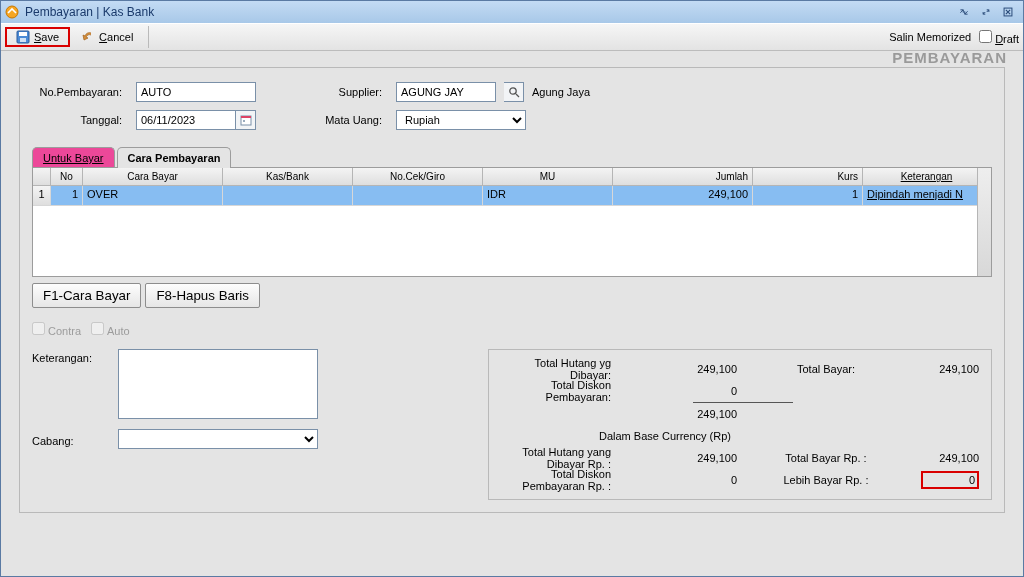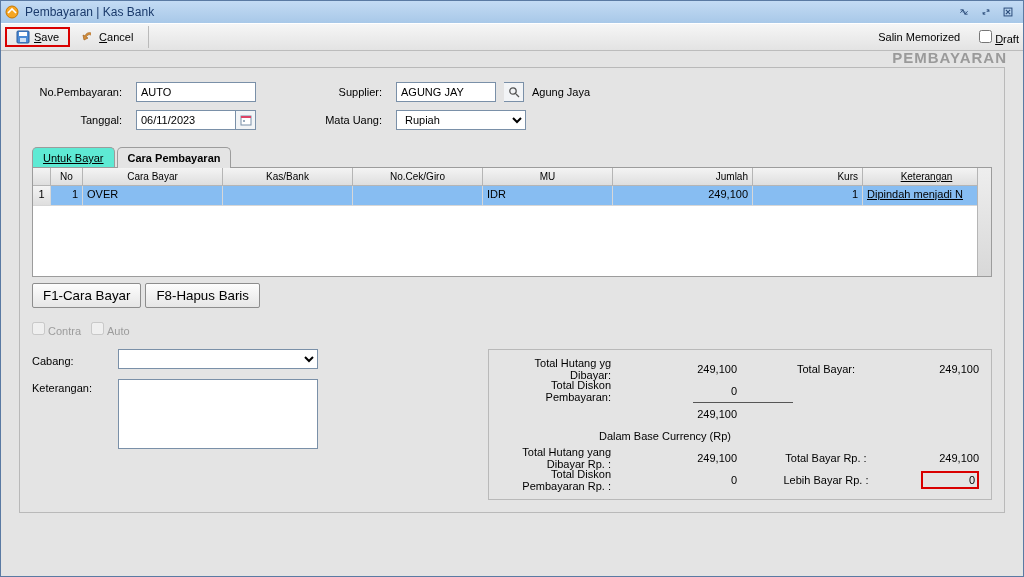--- a/index.html
+++ b/index.html
@@ -7,33 +7,33 @@
   .window { width: 1024px; height: 577px; border: 1px solid #5a7aa3; background: #e4e4e4; display: flex; flex-direction: column; }
   .titlebar { height: 22px; background: linear-gradient(#c3dbf4,#a8c8e8); display: flex; align-items: center; padding: 0 4px; color: #1a3a6b; font-size: 12px; }
   .titlebar svg { margin-right: 6px; }
   .titlebar .right-icons { margin-left: auto; display: flex; gap: 6px; }
   .titlebar .right-icons span { width: 16px; height: 16px; display: inline-flex; align-items: center; justify-content: center; cursor: pointer; }
   .toolbar { height: 28px; background: linear-gradient(#f6f6f6,#e3e3e3); border-top: 1px solid #fff; border-bottom: 1px solid #bcbcbc; display: flex; align-items: center; padding: 0 4px; }
   .tbtn { display: inline-flex; align-items: center; padding: 2px 10px; border: 1px solid transparent; cursor: pointer; }
   .tbtn.highlighted { border: 2px solid #d90000; padding: 1px 9px; }
   .tbtn u { text-decoration: underline; }
   .tbtn svg { margin-right: 4px; }
-  .toolbar .right { margin-left: auto; display: flex; align-items: center; gap: 19px; }
+  .toolbar .right { margin-left: auto; display: flex; align-items: center; gap: 8px; }
   .toolbar input[type=checkbox]{ margin-right:3px; }
   .body { flex:1; background: #e4e4e4; padding: 16px 18px; position: relative; }
   .headline { position: absolute; top: -2px; right: 16px; font-size: 15px; font-weight: bold; color: #9a9a9a; letter-spacing: 1px; }
   .panel { border: 1px solid #b9b9b9; background: #e4e4e4; padding: 14px 12px 12px 12px; }
   .formrow { display: flex; align-items: center; margin-bottom: 8px; gap: 8px; }
   .lbl { width: 96px; text-align: right; padding-right: 6px; }
   .lbl2 { width: 72px; text-align: right; padding-right: 6px; }
   input.text, select.text { border: 1px solid #7a90a8; background: #fff; height: 20px; padding: 0 4px; font-size: 11px; }
   .datefield { display:flex; }
   .datebtn { width:20px; height:20px; border:1px solid #7a90a8; border-left:none; background:#f2f4f6; display:inline-flex; align-items:center; justify-content:center; cursor:pointer; }
   .tabs { display:flex; align-items:flex-end; margin-top:8px; }
-  .tab { padding:4px 10px; border:1px solid #9c9c9c; border-bottom:none; border-top-left-radius:5px; border-top-right-radius:5px; margin-right:2px; background:#5eead4; cursor:pointer; position:relative; bottom:-1px; }
+  .tab { padding:4px 10px; border:1px solid #9c9c9c; border-bottom:none; border-top-left-radius:5px; border-top-right-radius:5px; margin-right:2px; background:#ec4899; cursor:pointer; position:relative; bottom:-1px; }
   .tab.active { background:#e4e4e4; font-weight:bold; z-index:2; }
   .tab.inactive { text-decoration: underline; }
   .grid { border:1px solid #9c9c9c; background:#fff; height:110px; display:flex; flex-direction:column; position:relative; }
   .ghead { display:flex; background:linear-gradient(#f4f4f4,#dedede); border-bottom:1px solid #b5b5b5; }
   .gh { border-right:1px solid #b5b5b5; padding:3px 4px; text-align:center; font-size:10px; }
   .grow { display:flex; height:20px; }
   .grow.sel { background:#87bdf2; }
   .gc { border-right:1px solid #d7d7d7; border-bottom:1px solid #d7d7d7; padding:2px 4px; font-size:11px; overflow:hidden; white-space:nowrap; }
   .gc.r { text-align:right; }
   .w0 { width:18px; } .w1 { width:32px; } .w2 { width:140px; } .w3 { width:130px; } .w4 { width:130px; } .w5 { width:130px; } .w6 { width:140px; text-align:right;} .w7 { width:110px; text-align:right;} .w8 { flex:1;text-decoration:underline; }
@@ -190,27 +190,27 @@
         <button class="fbtn">F8-Hapus Baris</button>
       </div>
 
       <div class="checks">
         <label><input type="checkbox" disabled="" style=""><span>Contra</span></label>
         <label><input type="checkbox" disabled="" style=""><span>Auto</span></label>
       </div>
 
       <div class="lower">
         <div class="leftcol">
+          <div class="leftrow">
+            <span class="lbl3">Keterangan:</span>
+            <textarea class="text" style=""></textarea>
+          </div>
           <div class="leftrow" style="align-items:center;">
             <span class="lbl3">Cabang:</span>
             <select class="text" style="width:200px"><option></option></select>
-          </div>
-          <div class="leftrow">
-            <span class="lbl3">Keterangan:</span>
-            <textarea class="text" style=""></textarea>
           </div>
         </div>
 
         <div class="totals">
           <div class="trow">
             <span class="tl">Total Hutang yg Dibayar:</span>
             <span class="tv">249,100</span>
             <span class="tl2">Total Bayar:</span>
             <span class="tv2">249,100</span>
           </div>

